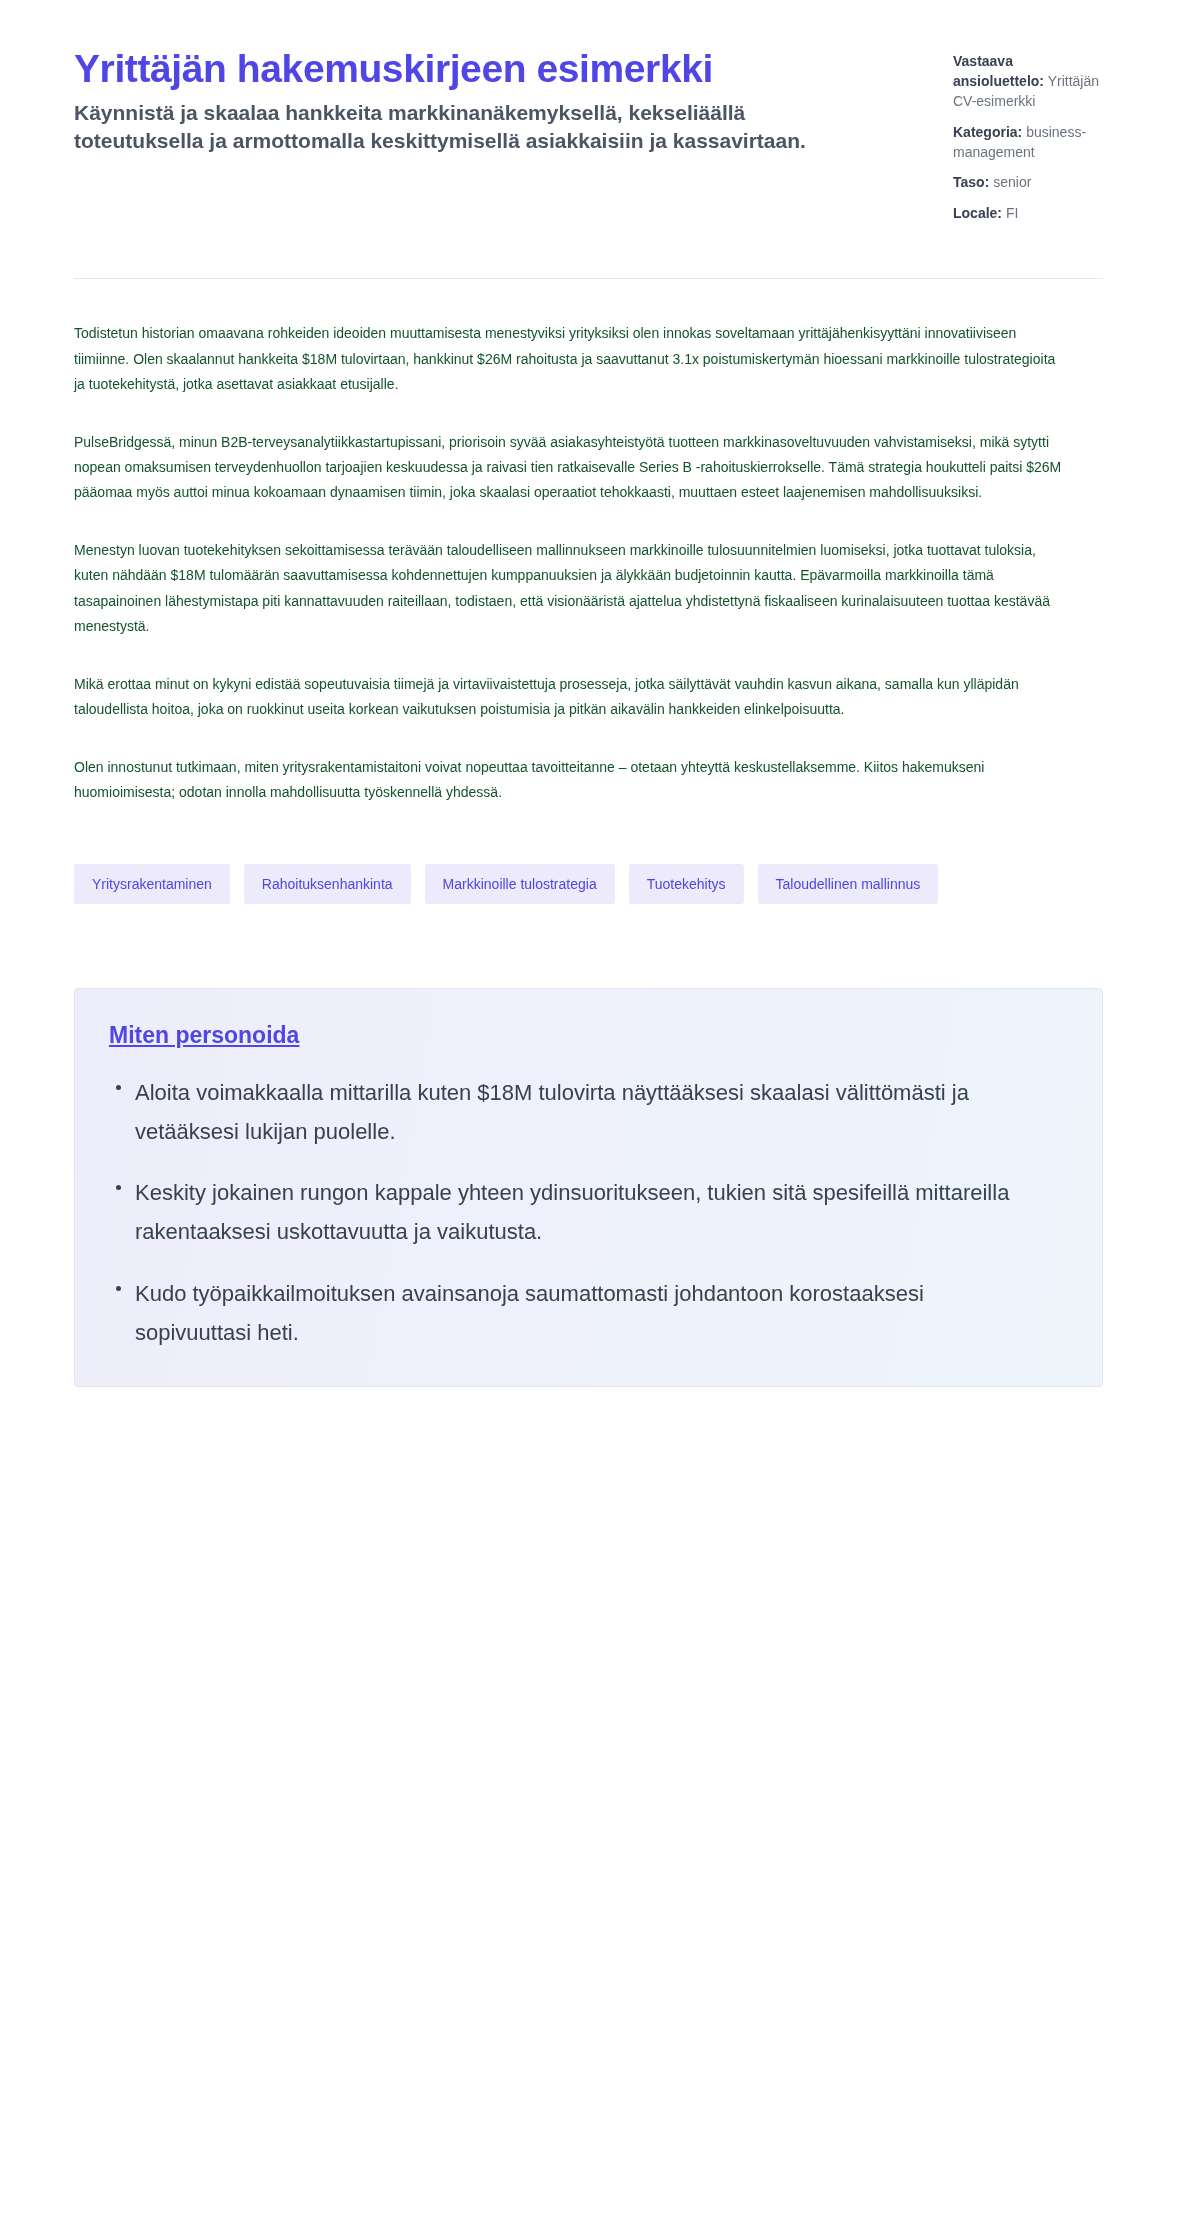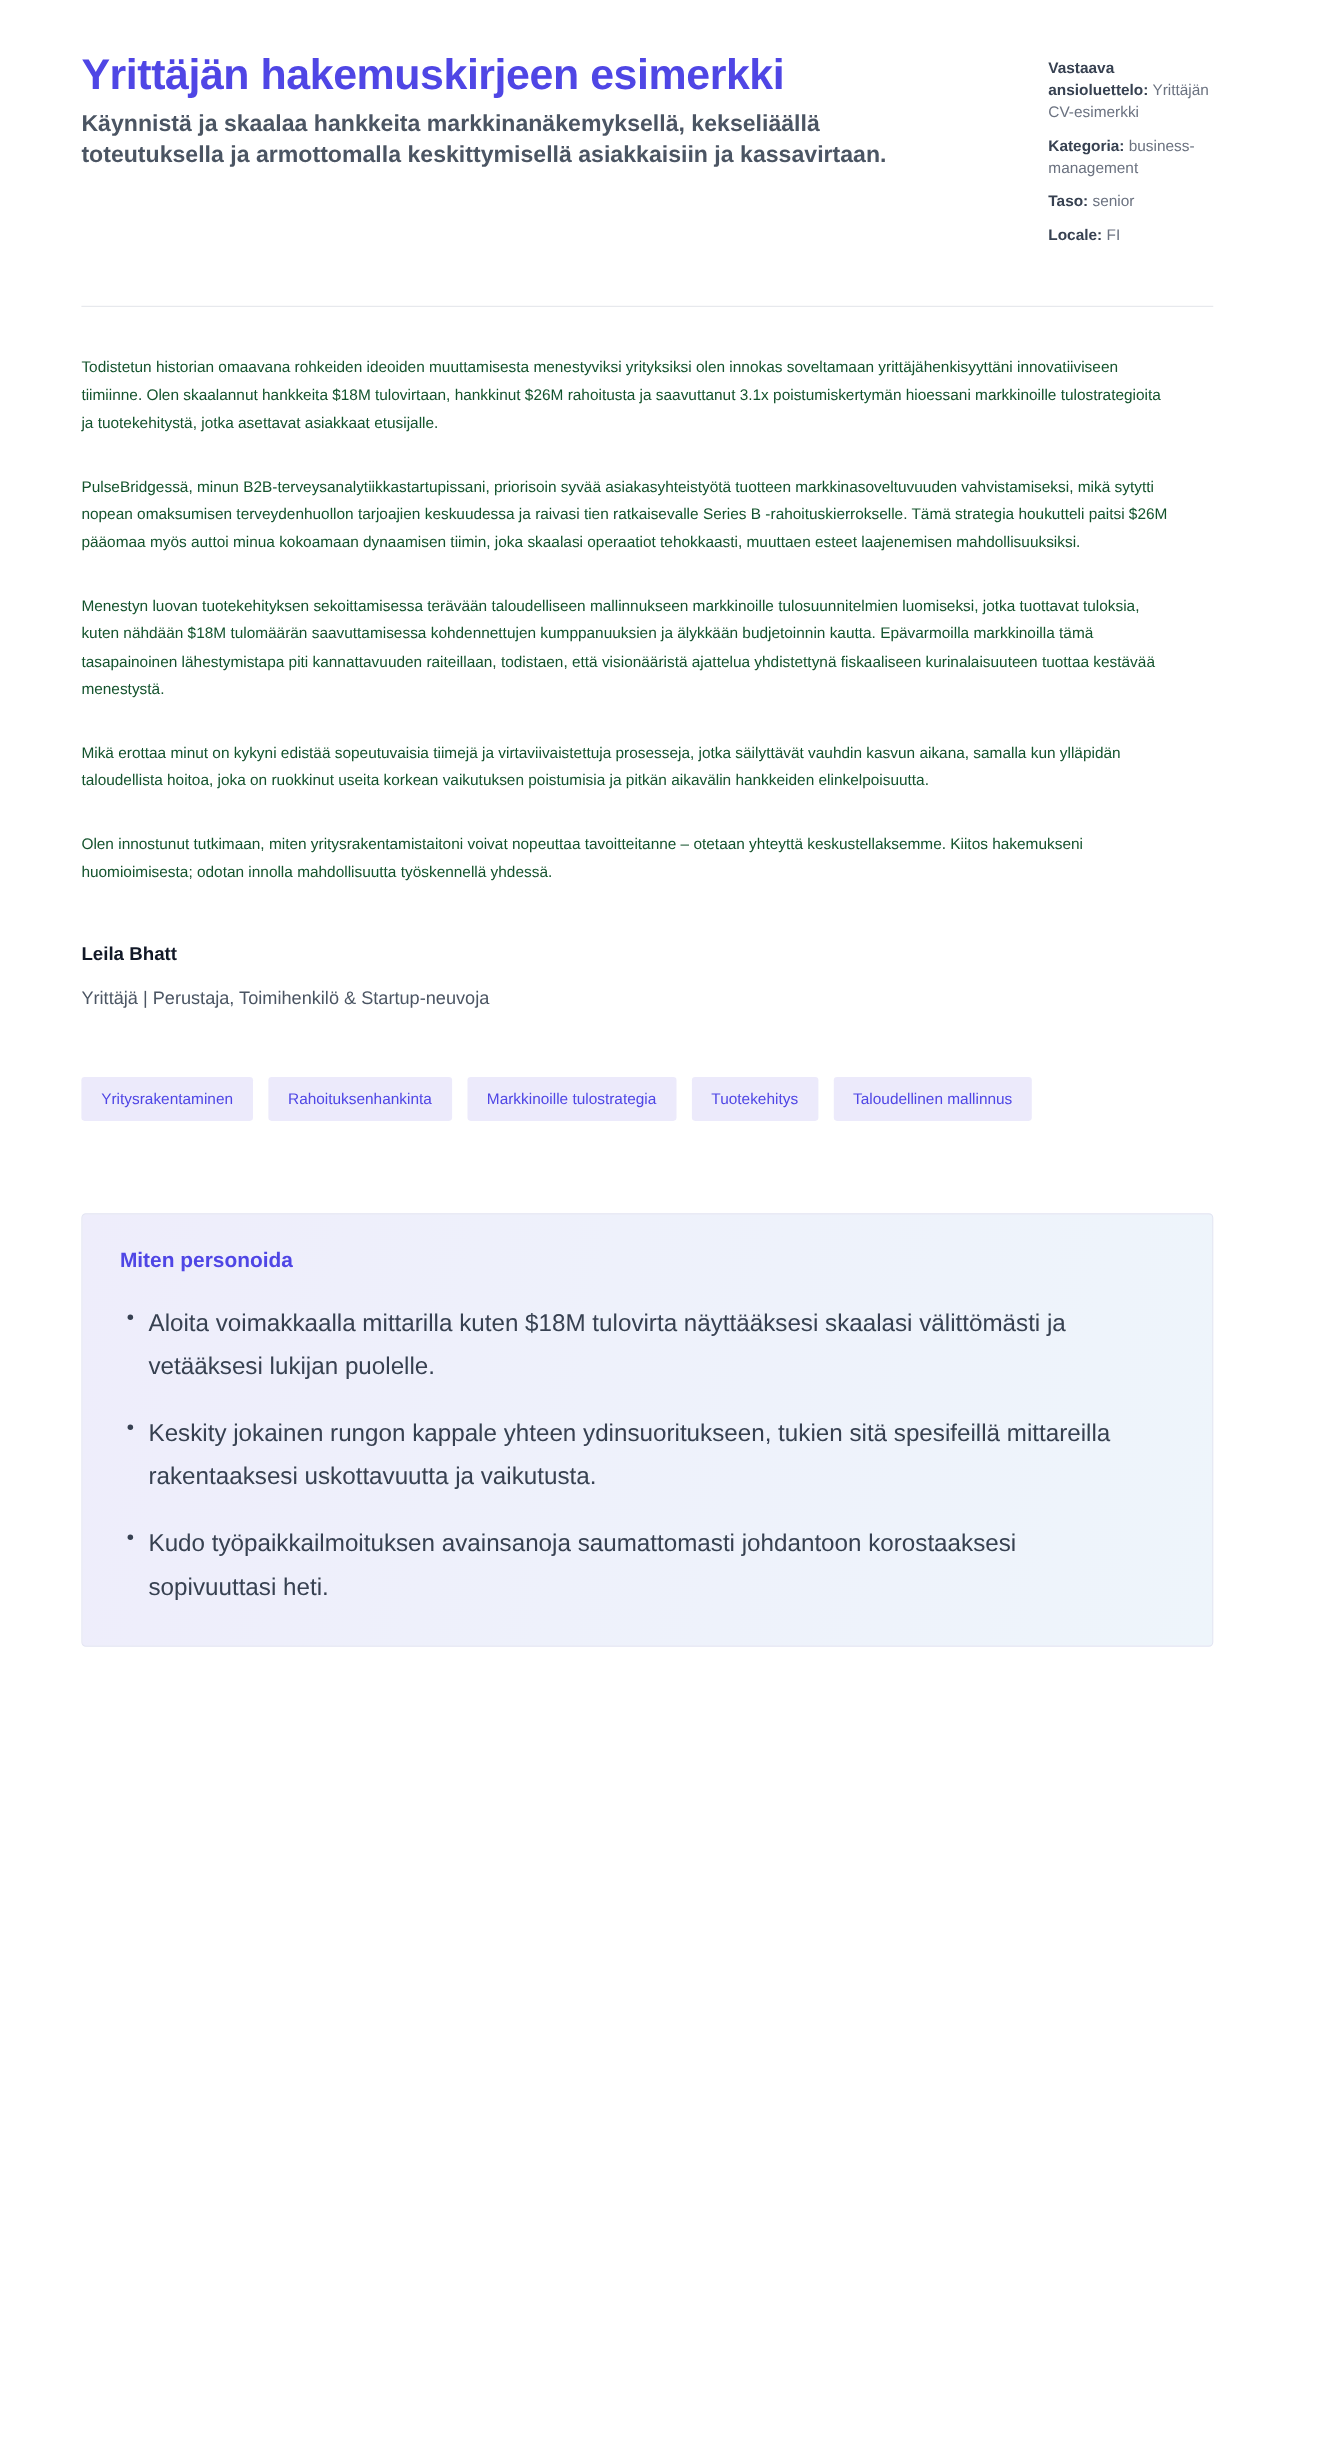--- a/index.html
+++ b/index.html
@@ -128,24 +128,25 @@
   .callout {
     margin-top: 84px;
     margin-bottom: 60px;
     background: linear-gradient(100deg, #eeedfb 0%, #eef1fb 45%, #eef5fb 100%);
     border: 1px solid #e2e4f2;
     border-radius: 4px;
     padding: 30px 34px 34px 34px;
   }
   .callout-title {
     margin: 0 0 22px 0;
-    font-size: 19px;
+    font-size: 23px;
     font-weight: 700;
     color: #4f46e5;
     line-height: 1.4;
+    text-decoration: underline;
   }
   .callout ul {
     margin: 0;
     padding: 0 0 0 26px;
     list-style: none;
   }
   .callout li {
     position: relative;
     margin: 0 0 22px 0;
     font-size: 22px;
@@ -208,24 +209,20 @@
 
 
     <div id="letter-paragraphs">
         <p class="body-para">Todistetun historian omaavana rohkeiden ideoiden muuttamisesta menestyviksi yrityksiksi olen innokas soveltamaan yrittäjähenkisyyttäni innovatiiviseen tiimiinne. Olen skaalannut hankkeita $18M tulovirtaan, hankkinut $26M rahoitusta ja saavuttanut 3.1x poistumiskertymän hioessani markkinoille tulostrategioita ja tuotekehitystä, jotka asettavat asiakkaat etusijalle.</p>
         <p class="body-para">PulseBridgessä, minun B2B-terveysanalytiikkastartupissani, priorisoin syvää asiakasyhteistyötä tuotteen markkinasoveltuvuuden vahvistamiseksi, mikä sytytti nopean omaksumisen terveydenhuollon tarjoajien keskuudessa ja raivasi tien ratkaisevalle Series B -rahoituskierrokselle. Tämä strategia houkutteli paitsi $26M pääomaa myös auttoi minua kokoamaan dynaamisen tiimin, joka skaalasi operaatiot tehokkaasti, muuttaen esteet laajenemisen mahdollisuuksiksi.</p>
         <p class="body-para">Menestyn luovan tuotekehityksen sekoittamisessa terävään taloudelliseen mallinnukseen markkinoille tulosuunnitelmien luomiseksi, jotka tuottavat tuloksia, kuten nähdään $18M tulomäärän saavuttamisessa kohdennettujen kumppanuuksien ja älykkään budjetoinnin kautta. Epävarmoilla markkinoilla tämä tasapainoinen lähestymistapa piti kannattavuuden raiteillaan, todistaen, että visionääristä ajattelua yhdistettynä fiskaaliseen kurinalaisuuteen tuottaa kestävää menestystä.</p>
         <p class="body-para">Mikä erottaa minut on kykyni edistää sopeutuvaisia tiimejä ja virtaviivaistettuja prosesseja, jotka säilyttävät vauhdin kasvun aikana, samalla kun ylläpidän taloudellista hoitoa, joka on ruokkinut useita korkean vaikutuksen poistumisia ja pitkän aikavälin hankkeiden elinkelpoisuutta.</p>
         <p class="body-para">Olen innostunut tutkimaan, miten yritysrakentamistaitoni voivat nopeuttaa tavoitteitanne – otetaan yhteyttä keskustellaksemme. Kiitos hakemukseni huomioimisesta; odotan innolla mahdollisuutta työskennellä yhdessä.</p>
       </div>
 
-    <div class="signature-block">
-      <p class="sign-name">Leila Bhatt</p>
-      <p class="sign-role">Yrittäjä | Perustaja, Toimihenkilö &amp; Startup-neuvoja</p>
-    </div>
 
     <div class="tags" id="tag-list">
         <span class="tag">Yritysrakentaminen</span>
         <span class="tag">Rahoituksenhankinta</span>
         <span class="tag">Markkinoille tulostrategia</span>
         <span class="tag">Tuotekehitys</span>
         <span class="tag">Taloudellinen mallinnus</span>
       </div>
 
     <div class="callout">

